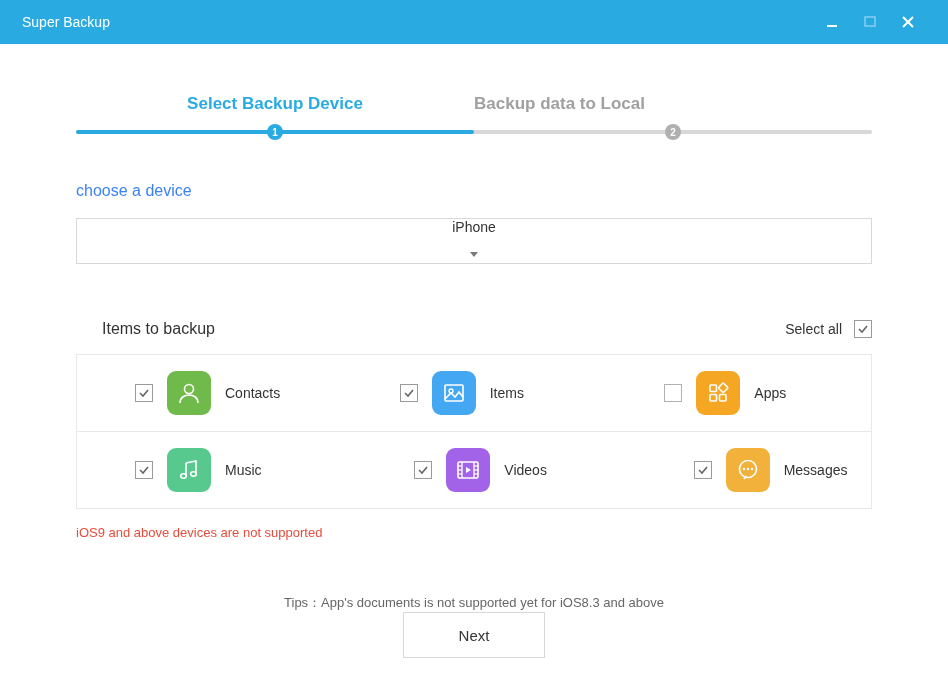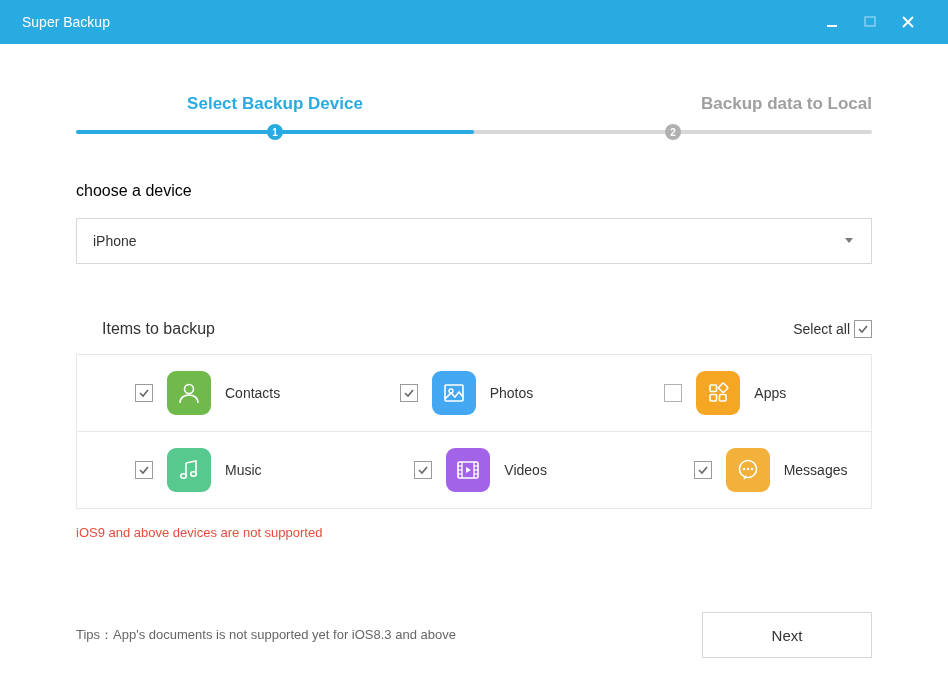--- a/index.html
+++ b/index.html
@@ -9,47 +9,47 @@
 .titlebar-text { color:#fff; font-size:14px; font-weight:500; }
 .window-controls { display:flex; gap:22px; }
 .window-controls .ctrl { width:16px; height:16px; display:flex; align-items:center; justify-content:center; cursor:pointer; }
 .window-controls svg { display:block; }
 .progress { margin:50px 76px 0 76px; position:relative;font-weight:bold; }
 .progress-labels { display:flex; justify-content:space-between; margin-bottom:16px; }
 .progress-label { font-size:17px; }
 .progress-label.active { color:#29abe2; }
 .progress-label.inactive { color:#a0a0a0; }
 .progress-label.left { width:50%; text-align:center; }
-.progress-label.right { width:50%; text-align:right; }
+.progress-label.right { width:50%; text-align:left; }
 .progress-bar { height:4px; background:#d8d8d8; position:relative; border-radius:2px; }
 .progress-fill { position:absolute; left:0; top:0; height:4px; width:50%; background:#29abe2; border-radius:2px; }
 .progress-node { position:absolute; top:-6px; width:16px; height:16px; border-radius:50%; display:flex; align-items:center; justify-content:center; color:#fff; font-size:10px; }
 .progress-node.n1 { left:calc(25% - 8px); background:#29abe2; }
 .progress-node.n2 { left:calc(75% - 8px); background:#b0b0b0; }
 .content { padding:0 76px; margin-top:48px; flex:1; }
-.section-title { font-size:16px; color:#000000; margin-bottom:18px; }
-.device-select { width:100%; height:46px; border:1px solid #d8d8d8; padding:0 16px; display:flex; align-items:center; justify-content:space-between; cursor:pointer; font-size:14px; color:#333; }
+.section-title { font-size:16px; color:#3b82f6; margin-bottom:18px; }
+.device-select { width:100%; height:46px; border:1px solid #d8d8d8; padding:0 16px; display:flex; align-items:center; justify-content:space-between; cursor:pointer; font-size:14px; color:#333;flex-direction:column; }
 .device-select .caret { color:#7a7a7a; }
 .items-header { display:flex; justify-content:space-between; align-items:center; margin-top:56px; margin-bottom:16px; }
 .items-title { font-size:16px; color:#333;margin-left:26px; }
-.select-all { display:flex; align-items:center; gap:4px; font-size:14px; color:#333; cursor:pointer; }
+.select-all { display:flex; align-items:center; gap:12px; font-size:14px; color:#333; cursor:pointer; }
 .chk { width:18px; height:18px; border:1px solid #b0b0b0; display:inline-flex; align-items:center; justify-content:center; cursor:pointer; background:#fff; }
 .chk svg { display:block; }
 .chk.checked { border-color:#9a9a9a; }
 .grid { border:1px solid #e8e8e8; }
 .grid-row { display:flex; }
 .grid-row + .grid-row { border-top:1px solid #e8e8e8;gap:44px; }
 .grid-item { flex:1; padding:16px 0 16px 58px; display:flex; align-items:center; gap:14px;text-align:right; }
 .item-icon { width:44px; height:44px; border-radius:9px; display:flex; align-items:center; justify-content:center; }
 .item-icon svg { display:block; }
 .item-label { font-size:14px; color:#333; }
 .warning { color:#e74c3c; font-size:13px; margin-top:16px; }
-.footer { display:flex; align-items:center; justify-content:space-between; padding:0 76px 40px 76px; }
+.footer { display:flex; align-items:center; justify-content:space-between; padding:0 76px 40px 76px;flex-direction:column; }
 .tips { font-size:13px; color:#666; }
-.next-btn { width:170px; height:46px; border:1px solid #d8d8d8; background:#fff; display:flex; align-items:center; justify-content:center; font-size:15px; color:#333; cursor:pointer; }
+.next-btn { width:142px; height:46px; border:1px solid #d8d8d8; background:#fff; display:flex; align-items:center; justify-content:center; font-size:15px; color:#333; cursor:pointer; }
 </style>
 </head>
 <body>
 
 <div class="window">
   <div class="titlebar">
     <div class="titlebar-text">Super Backup</div>
     <div class="window-controls">
       <div class="ctrl">
         <svg width="14" height="14" viewBox="0 0 14 14">
@@ -127,21 +127,21 @@
                 <polyline points="3,7 6,10 11,4" fill="none" stroke="#666" stroke-width="1.6"></polyline>
               </svg>
             </span>
             <div class="item-icon" style="background: rgb(68, 167, 242);">
               <svg width="26" height="26" viewBox="0 0 26 26">
                 <rect x="4" y="5" width="18" height="16" rx="1" fill="none" stroke="#fff" stroke-width="1.6"></rect>
                 <circle cx="10" cy="11" r="2" fill="none" stroke="#fff" stroke-width="1.4"></circle>
                 <path d="M4 19 L10 13 L14 17 L18 12 L22 17" fill="none" stroke="#fff" stroke-width="1.6"></path>
               </svg>
             </div>
-            <span class="item-label">Photos</span>
+            <span class="item-label">Items</span>
           </div>
           <div class="grid-item">
             <span class="chk"></span>
             <div class="item-icon" style="background: rgb(245, 166, 35);">
               <svg width="26" height="26" viewBox="0 0 26 26">
                 <rect x="5" y="5" width="6.5" height="6.5" rx="1" fill="none" stroke="#fff" stroke-width="1.6"></rect>
                 <rect x="5" y="14.5" width="6.5" height="6.5" rx="1" fill="none" stroke="#fff" stroke-width="1.6"></rect>
                 <rect x="14.5" y="14.5" width="6.5" height="6.5" rx="1" fill="none" stroke="#fff" stroke-width="1.6"></rect>
                 <rect x="14" y="4" width="7" height="7" rx="1" fill="none" stroke="#fff" stroke-width="1.6" transform="rotate(45 17.5 8.5)"></rect>
               </svg>

